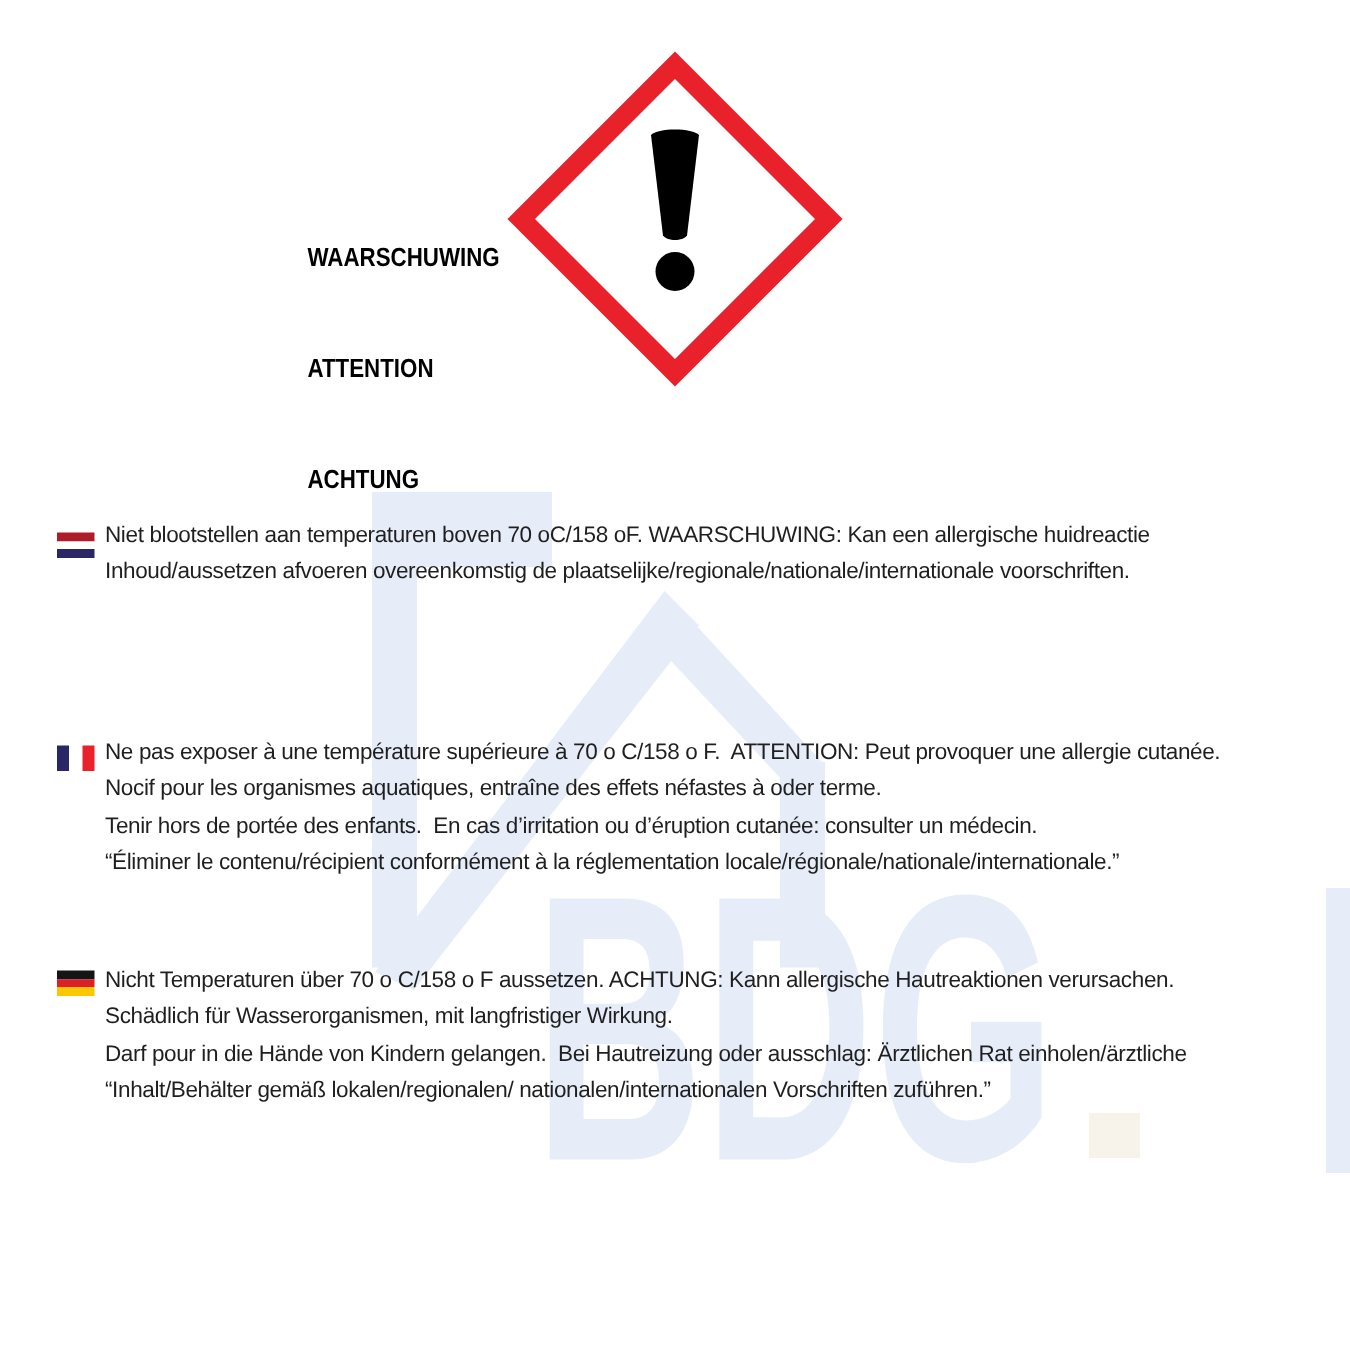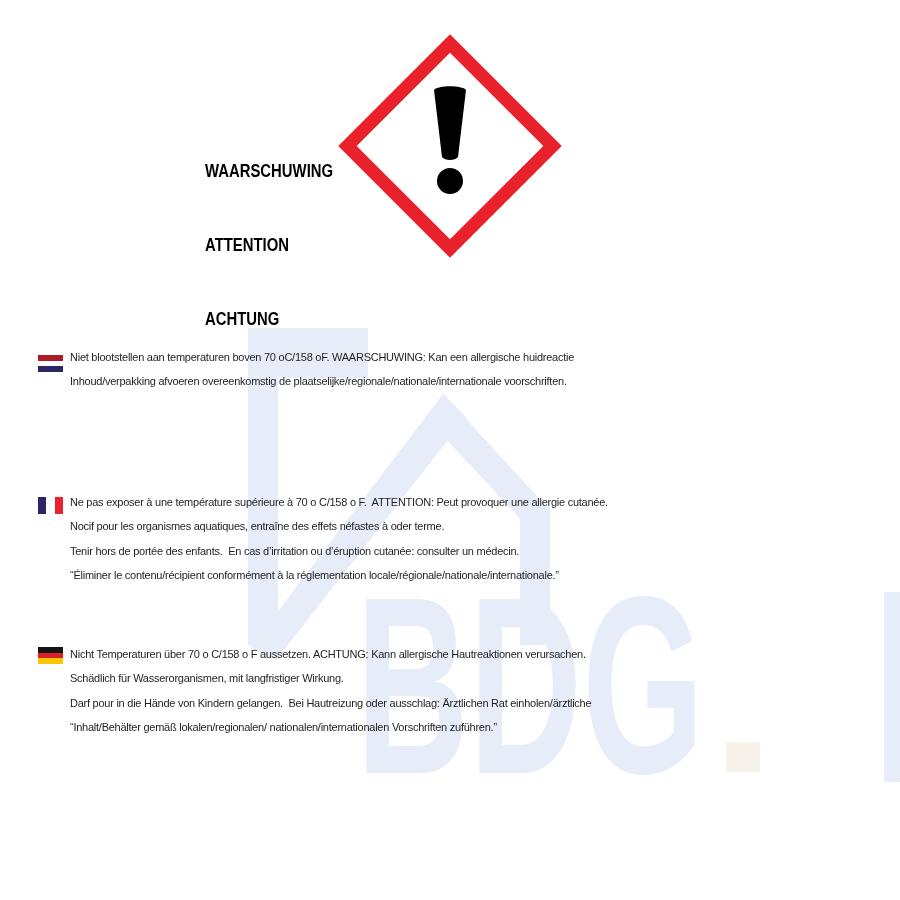--- a/index.html
+++ b/index.html
@@ -20,21 +20,21 @@
   .excl-svg { position:absolute; left:395px; top:84px; width:110px; height:112px; }
   
   .signal-words {
     position:absolute; left:205px; top:110px;
     font-size:17.5px; font-weight:bold; color:#000000;
     line-height:24.6px; letter-spacing:0px;
     transform:scaleX(0.85); transform-origin:left top;
     white-space:pre;
   }
   
-  .sec { position:absolute; left:70px; width:800px; font-size:11px;
+  .sec { position:absolute; left:70px; width:800px; font-size:15px;
          line-height:24.4px; letter-spacing:-0.25px; color:#1f1f1f; }
   .sec-nl { top:345px; }
   .sec-fr { top:490px; }
   .sec-de { top:642px; }
   .line { white-space:pre; }
   
   .flag { position:absolute; left:38px; width:25px; height:17px; display:flex; }
   .flag i { display:block; flex:1; }
   .flag-nl { top:355px; flex-direction:column; }
   .flag-nl .s1 { background:#ae1c28; }
@@ -90,21 +90,21 @@
       <i class="s3"></i>
   </div>
   <div class="flag flag-de">
     <i class="s1"></i>
       <i class="s2"></i>
       <i class="s3"></i>
   </div>
 
   <div class="sec sec-nl">
     <div class="line">Niet blootstellen aan temperaturen boven 70 oC/158 oF. WAARSCHUWING: Kan een allergische huidreactie</div>
-    <div class="line">Inhoud/verpakking afvoeren overeenkomstig de plaatselijke/regionale/nationale/internationale voorschriften.</div>
+    <div class="line">Inhoud/aussetzen afvoeren overeenkomstig de plaatselijke/regionale/nationale/internationale voorschriften.</div>
   </div>
 
   <div class="sec sec-fr">
     <div class="line">Ne pas exposer à une température supérieure à 70 o C/158 o F.  ATTENTION: Peut provoquer une allergie cutanée.</div>
     <div class="line">Nocif pour les organismes aquatiques, entraîne des effets néfastes à oder terme.</div>
     <div class="line">Tenir hors de portée des enfants.  En cas d’irritation ou d’éruption cutanée: consulter un médecin.</div>
     <div class="line">“Éliminer le contenu/récipient conformément à la réglementation locale/régionale/nationale/internationale.”</div>
   </div>
 
   <div class="sec sec-de">

